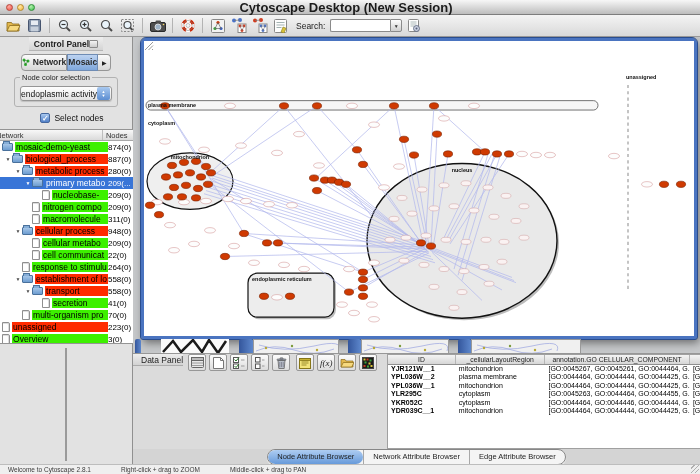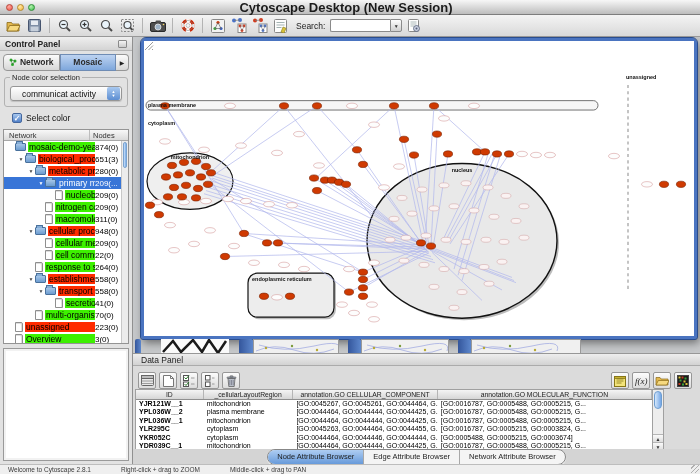--- a/index.html
+++ b/index.html
@@ -16,21 +16,21 @@
 
 .toolbar{height:22px;background:linear-gradient(#f4f4f4,#d9d9d9);border-bottom:1px solid #989898;display:flex;align-items:center;padding:0 4px;gap:2px;}
 .tbtn{width:19px;height:18px;display:flex;align-items:center;justify-content:center;flex:none;}
 .tsep{width:1px;height:15px;background:#b3b3b3;margin:0 3px;flex:none;}
 .search-label{font-size:8.5px;color:#1c1c1c;margin:0 3px 0 4px;}
 .search-wrap{display:flex;align-items:center;}
 .search-input{width:60px;height:13px;font-size:8px;border:1px solid #8a8a8a;border-right:none;border-radius:2px 0 0 2px;background:#fff;padding:0 3px;outline:none;font-family:"Liberation Sans",sans-serif;}
 .search-arrow{width:12px;height:13px;background:linear-gradient(#fefefe,#cfcfcf);border:1px solid #8a8a8a;border-radius:0 2px 2px 0;font-size:5px;color:#333;display:flex;align-items:center;justify-content:center;}
 
 .main{display:flex;height:427px;}
-.control-panel{width:133px;flex:none;background:#e2e2e2;border-right:1px solid #909090;display:flex;flex-direction:column;}
+.control-panel{width:133px;flex:none;background:#e2e2e2;border-right:1px solid #909090;display:flex;flex-direction:column;align-items:center;}
 .cp-header{height:14px;flex:none;display:flex;align-items:center;justify-content:space-between;padding:0 5px;font-size:8.5px;font-weight:bold;color:#222;background:linear-gradient(#efefef,#d4d4d4);border-bottom:1px solid #b5b5b5;}
 .float-icon{width:9px;height:8px;border:1px solid #8a8a8a;background:linear-gradient(#f4f4f4,#ccc);border-radius:1px;}
 .cp-tabs{display:flex;padding:3px 3px 0 3px;}
 .cp-tab{flex:1;font-size:8.5px;font-weight:bold;color:#2a2a2a;text-align:center;padding:2px 0 3px;background:linear-gradient(#fbfbfb,#d7d7d7);border:1px solid #969696;display:flex;align-items:center;justify-content:center;gap:3px;}
 .cp-tab:first-child{border-radius:4px 0 0 4px;}
 .cp-tab.selected{background:linear-gradient(#bdd3f1,#7ea7dc);border-color:#6f8cb4;}
 .cp-tab-arrow{width:13px;flex:none;font-size:6px;color:#222;background:linear-gradient(#fbfbfb,#d7d7d7);border:1px solid #969696;border-left:none;border-radius:0 4px 4px 0;display:flex;align-items:center;justify-content:center;}
 .colorbox{margin:6px 4px 0;border:1px solid #b2b2b2;border-radius:3px;position:relative;padding:8px 5px 5px;}
 .colorbox-label{position:absolute;top:-5px;left:5px;background:#e2e2e2;font-size:7.5px;color:#222;padding:0 2px;}
 .mac-select{height:15px;background:linear-gradient(#ffffff,#e2e2e2);border:1px solid #969696;border-radius:3px;display:flex;align-items:center;box-shadow:0 1px 1px rgba(0,0,0,.15);}
@@ -65,41 +65,41 @@
 .nw-titlebar .lights{padding:0 4px;gap:4px;}
 .nw-titlebar .light{width:7px;height:7px;}
 .nw-title{position:absolute;left:0;right:0;text-align:center;font-size:8.5px;font-weight:bold;color:#222;}
 .nw-canvas{flex:1;position:relative;background:#fff;}
 .nw-canvas svg{position:absolute;left:0;top:0;}
 .frag{position:absolute;top:302px;height:14px;}
 .frag-blue{background:linear-gradient(90deg,#34569c,#5d87cc);border-radius:2px 2px 0 0;}
 .frag-graph{background:#f0f0f0;border:1px solid #9a9a9a;border-bottom:none;}
 .frag-sketch{background:#fafafa;}
 
-.data-panel{height:96px;flex:none;background:#dbdbdb;border-top:1px solid #979797;display:flex;flex-direction:column;}
+.data-panel{height:96px;flex:none;background:#dbdbdb;border-top:1px solid #979797;display:flex;}
 .dp-header{height:12px;flex:none;display:flex;align-items:center;padding-left:8px;font-size:8.5px;color:#222;background:linear-gradient(#eeeeee,#d2d2d2);border-bottom:1px solid #ababab;}
-.dp-toolbar{height:23px;flex:none;display:flex;align-items:flex-end;padding:0 8px 0 5px;gap:3px;}
+.dp-toolbar{height:23px;flex:none;display:flex;align-items:flex-start;padding:0 8px 0 5px;gap:3px;}
 .dp-btn{width:18px;height:17px;flex:none;border:1px solid #979797;border-radius:2px;background:linear-gradient(#fcfcfc,#dcdcdc);display:flex;align-items:center;justify-content:center;}
 .dp-spacer{flex:1;}
 .dp-table-area{flex:1;display:flex;padding-left:2px;}
 .t-main{width:518px;flex:none;background:#fff;border:1px solid #a0a0a0;display:flex;flex-direction:column;}
 .t-headrow{display:flex;height:10px;flex:none;background:linear-gradient(#f4f4f4,#d6d6d6);border-bottom:1px solid #8f8f8f;}
 .t-hcell{font-size:6.8px;color:#222;text-align:center;overflow:hidden;white-space:nowrap;border-right:1px solid #b5b5b5;padding-top:1px;}
 .t-row{display:flex;height:8.4px;}
 .t-cell{font-size:7px;color:#000;overflow:hidden;white-space:nowrap;padding-left:3px;}
 .t-cell.c0{font-weight:bold;}
 .t-scroll{width:11px;flex:none;border:1px solid #a0a0a0;border-left:none;background:#ededed;display:flex;flex-direction:column;}
 .t-thumb{height:18px;margin:1px;background:linear-gradient(90deg,#d5e7fb,#74a7e6);border:1px solid #6d9dd1;border-radius:4px;}
 .t-arrows{margin-top:auto;display:flex;flex-direction:column;}
 .t-arrow{height:8px;font-size:5px;color:#333;text-align:center;line-height:8px;border-top:1px solid #b5b5b5;background:linear-gradient(#fafafa,#ddd);}
 
 .tab-strip{height:15px;flex:none;display:flex;align-items:center;justify-content:center;background:#d4d4d4;}
 .seg{display:flex;border:1px solid #878787;border-radius:8px;overflow:hidden;background:#f4f4f4;box-shadow:0 1px 1px rgba(255,255,255,.7);}
 .seg-tab{font-size:7.5px;color:#1d1d1d;padding:2px 9px 3px;border-left:1px solid #a8a8a8;white-space:nowrap;}
-.seg-tab:first-child{border-left:none;}
+.seg-tab:first-child{border-left:none;border-radius:7px;}
 .seg-tab.selected{background:linear-gradient(#aecdf2,#679ada);}
 
 .statusbar{height:10px;background:#efefef;border-top:1px solid #bdbdbd;display:flex;align-items:center;font-size:6.5px;color:#3a3a3a;position:relative;}
 .status-item{margin-left:8px;}
 .status-item+.status-item{margin-left:30px;}
 .grip{position:absolute;right:1px;bottom:1px;width:8px;height:8px;background:repeating-linear-gradient(135deg,transparent 0 2px,#b0b0b0 2px 3px);}
 </style>
 </head>
 <body>
 
@@ -251,50 +251,50 @@
             <span>Network</span>
           </span>
         <span class="cp-tab selected">
             <span>Mosaic</span>
           </span>
         <span class="cp-tab-arrow">▶</span>
       </div>
       <div class="colorbox">
         <span class="colorbox-label">Node color selection</span>
         <div class="mac-select">
-          <span class="mac-select-text">communicat activity</span>
+          <span class="mac-select-text">endoplasmic activity</span>
           <span class="mac-select-btn">
               <span>▲</span>
               <span>▼</span>
             </span>
         </div>
       </div>
       <div class="checkbox-row">
         <span class="checkbox">✓</span>
-        <span>Select color</span>
+        <span>Select nodes</span>
       </div>
       <div class="tree-wrap">
         <div class="tree-header">
           <span class="th-network">Network</span>
           <span class="th-nodes">Nodes</span>
         </div>
         <div class="tree-body">
             <div class="tree-row">
               <span style="flex: 0 0 auto; width: 3px;"></span>
               <span class="tri"></span>
               <span class="ic-folder"></span>
               <span class="tree-label bg-green">mosaic-demo-yeast</span>
               <span class="tree-count">874(0)</span>
             </div>
             <div class="tree-row">
               <span style="flex: 0 0 auto; width: 13px;"></span>
               <span class="tri">▼</span>
               <span class="ic-folder"></span>
               <span class="tree-label bg-red">biological_process</span>
-              <span class="tree-count">651(3)</span>
+              <span class="tree-count">887(0)</span>
             </div>
             <div class="tree-row">
               <span style="flex: 0 0 auto; width: 23px;"></span>
               <span class="tri">▼</span>
               <span class="ic-folder"></span>
               <span class="tree-label bg-red">metabolic process</span>
               <span class="tree-count">280(0)</span>
             </div>
             <div class="tree-row selected">
               <span style="flex: 0 0 auto; width: 33px;"></span>
@@ -765,22 +765,22 @@
               <span class="t-arrow">▲</span>
               <span class="t-arrow">▼</span>
             </div>
           </div>
         </div>
       </div>
 
       <div class="tab-strip">
         <div class="seg">
           <span class="seg-tab selected">Node Attribute Browser</span>
+          <span class="seg-tab">Network Attribute Browser</span>
           <span class="seg-tab">Edge Attribute Browser</span>
-          <span class="seg-tab">Network Attribute Browser</span>
         </div>
       </div>
     </div>
   </div>
 
   <div class="statusbar">
     <span class="status-item">Welcome to Cytoscape 2.8.1</span>
     <span class="status-item">Right-click + drag to ZOOM</span>
     <span class="status-item">Middle-click + drag to PAN</span>
     <span class="grip"></span>

